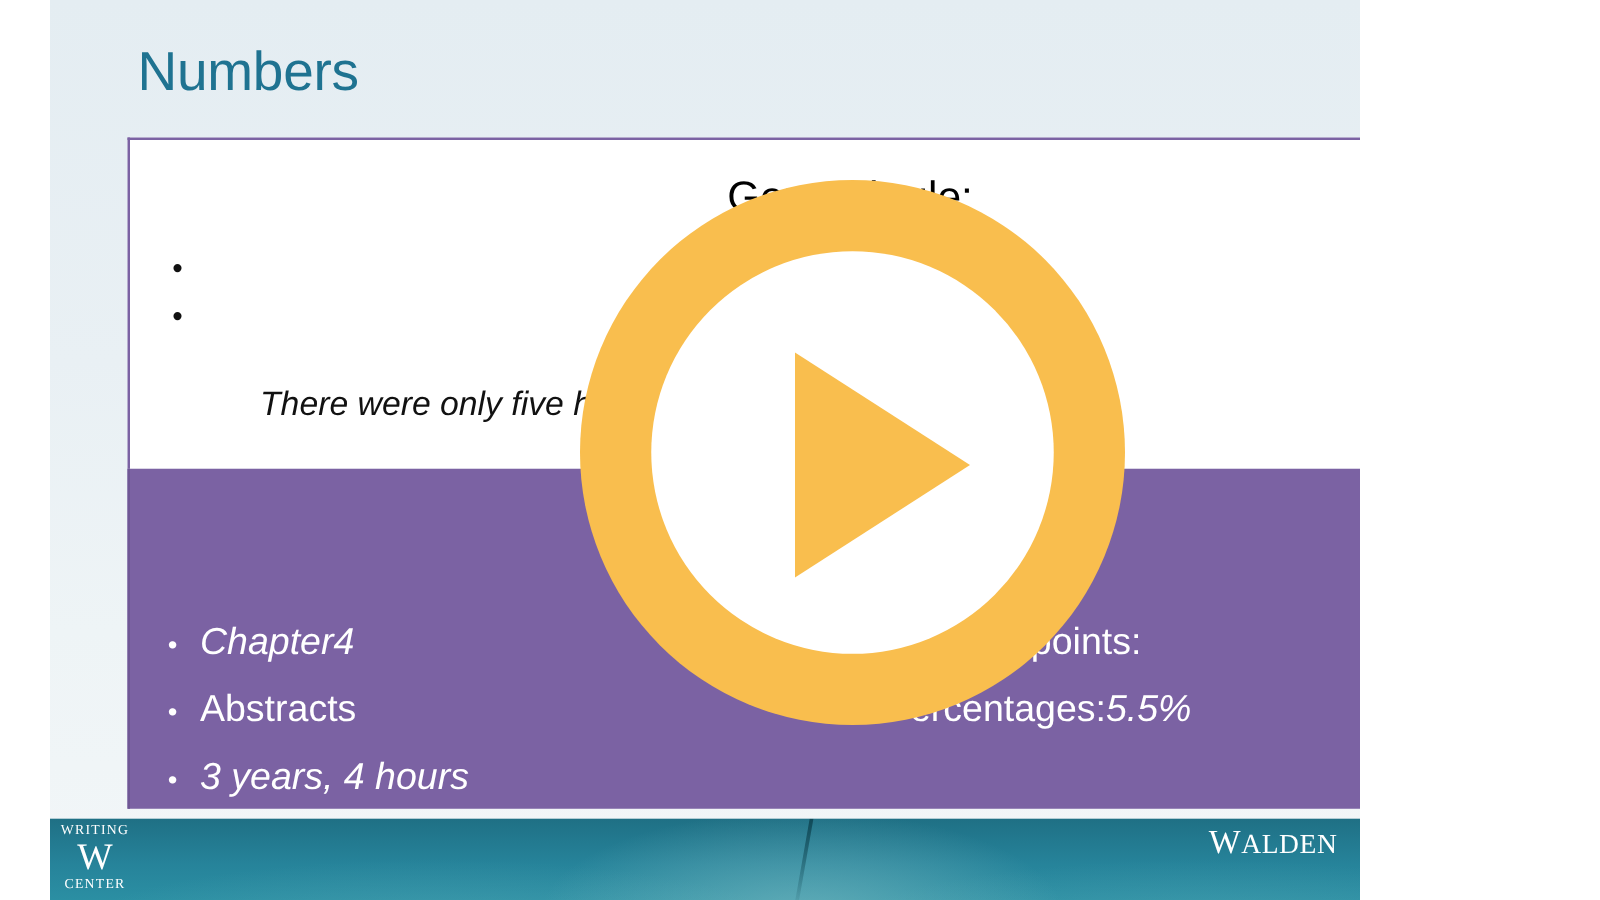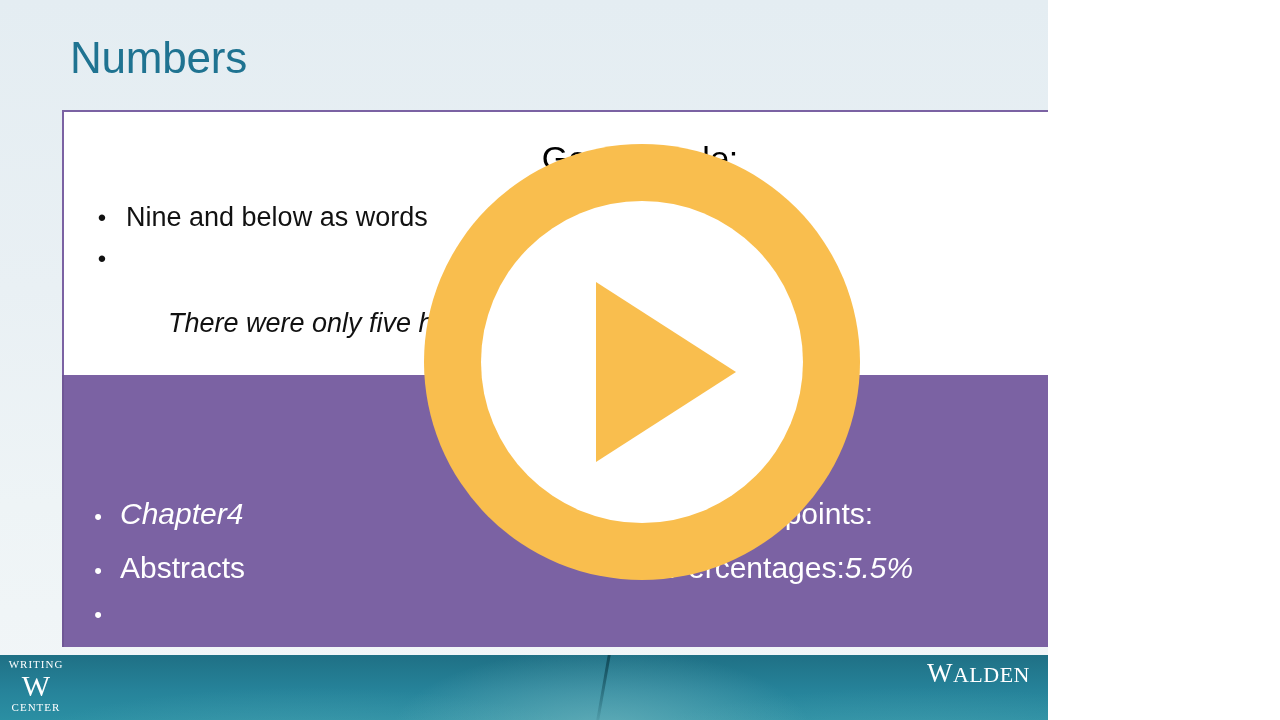--- a/index.html
+++ b/index.html
@@ -7,20 +7,21 @@
     padding: 0;
     background: #ffffff;
   }
   #slide {
     position: relative;
     width: 1048px;
     height: 720px;
     overflow: hidden;
     font-family: "Liberation Sans", sans-serif;
     background: linear-gradient(to bottom, #e4edf2 0%, #e9f0f4 40%, #eef4f6 70%, #f2f6f8 100%);
+    margin-left: 40px;
   }
 
   
   .slide-title {
     position: absolute;
     left: 70px;
     top: 36px;
     font-size: 44px;
     font-weight: 400;
     letter-spacing: -0.2px;
@@ -223,21 +224,20 @@
 <div id="slide">
 
   <div class="slide-title">Numbers</div>
 
   <div class="white-card">
     <div class="card-heading">General rule:</div>
 
     <div class="white-bullets">
       <div class="wb-row">
         <span class="wb-dot">•</span>
-        <span>Nine and below as words</span>
       </div>
       <div class="wb-row">
         <span class="wb-dot">•</span>
       </div>
     </div>
 
     <div class="example-line">There were only five hundred students in the class.</div>
   </div>
 
   <div class="purple-panel">
@@ -247,20 +247,21 @@
         <span class="pp-dot">•</span>
         <span class="ital">Chapter </span>
           <span class="ital">4</span>
       </div>
       <div class="pp-row">
         <span class="pp-dot">•</span>
         <span>Abstracts</span>
       </div>
       <div class="pp-row">
         <span class="pp-dot">•</span>
+          <span class="ital">3 years, 4 hours</span>
       </div>
     </div>
 
     <div class="pp-col pp-right">
       <div class="pp-row">
         <span>Decimal points: </span>
       </div>
       <div class="pp-row">
         <span>Percentages: </span>
           <span class="ital">5.5%</span>

